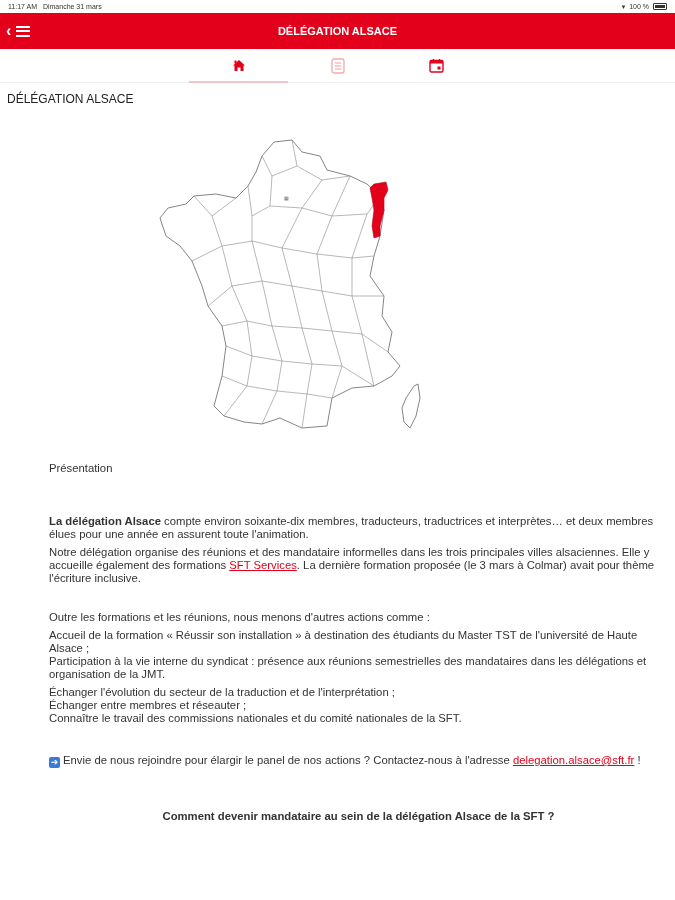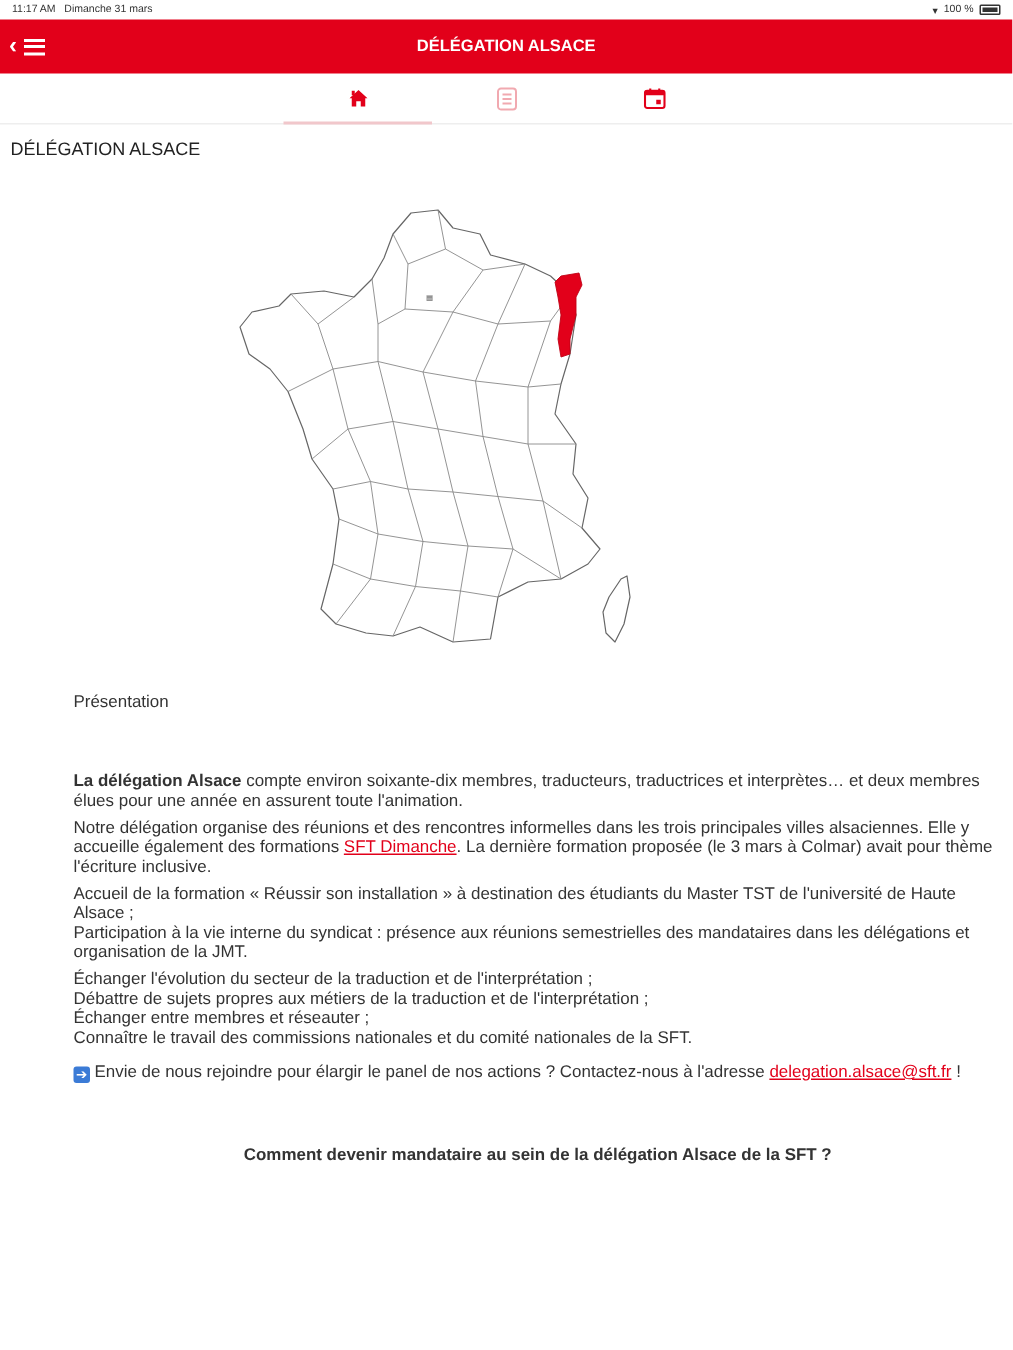--- a/index.html
+++ b/index.html
@@ -132,33 +132,33 @@
     </svg>
   </div>
 
   <p style="margin-top:6px;">Présentation</p>
 
   <p style="margin-top:40px;">
     <span class="bold">La délégation Alsace</span><span> compte environ soixante-dix membres, traducteurs, traductrices et interprètes… et deux membres élues pour une année en assurent toute l'animation.</span>
   </p>
 
   <p style="margin-top:5px;">
-    <span>Notre délégation organise des réunions et des rencontres informelles dans les trois principales villes alsaciennes. Elle y accueille également des formations </span><a class="link">SFT Dimanche</a><span>. La dernière formation proposée (le 3 mars à Colmar) avait pour thème l'écriture inclusive.</span>
+    <span>Notre délégation organise des réunions et des mandataire informelles dans les trois principales villes alsaciennes. Elle y accueille également des formations </span><a class="link">SFT Services</a><span>. La dernière formation proposée (le 3 mars à Colmar) avait pour thème l'écriture inclusive.</span>
   </p>
 
+  <p style="margin-top:26px;">Outre les formations et les réunions, nous menons d'autres actions comme :</p>
   <div style="margin-top:5px;">
     <p>Accueil de la formation « Réussir son installation » à destination des étudiants du Master TST de l'université de Haute Alsace ;</p>
     <p>Participation à la vie interne du syndicat : présence aux réunions semestrielles des mandataires dans les délégations et organisation de la JMT.</p>
   </div>
 
   <div style="margin-top:5px;">
     <p>Échanger l'évolution du secteur de la traduction et de l'interprétation ;</p>
-    <p>Débattre de sujets propres aux métiers de la traduction et de l'interprétation ;</p>
     <p>Échanger entre membres et réseauter ;</p>
     <p>Connaître le travail des commissions nationales et du comité nationales de la SFT.</p>
   </div>
 
-  <p style="margin-top:10px;">
+  <p style="margin-top:29px;">
     <span class="arrow-icon">➔</span><span>Envie de nous rejoindre pour élargir le panel de nos actions ? Contactez-nous à l'adresse </span><a class="link">delegation.alsace@sft.fr</a><span> !</span>
   </p>
 
   <p class="bold" style="margin-top:42px;">Comment devenir mandataire au sein de la délégation Alsace de la SFT ?</p>
 </div>
 
 </body></html>

